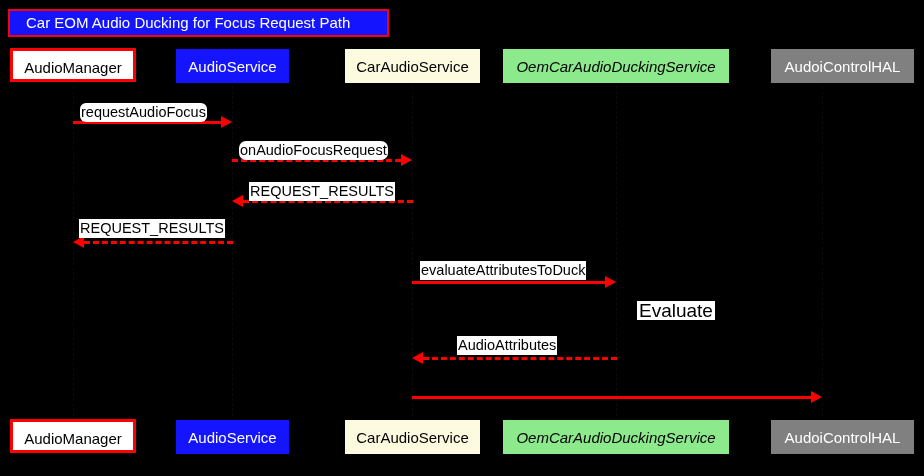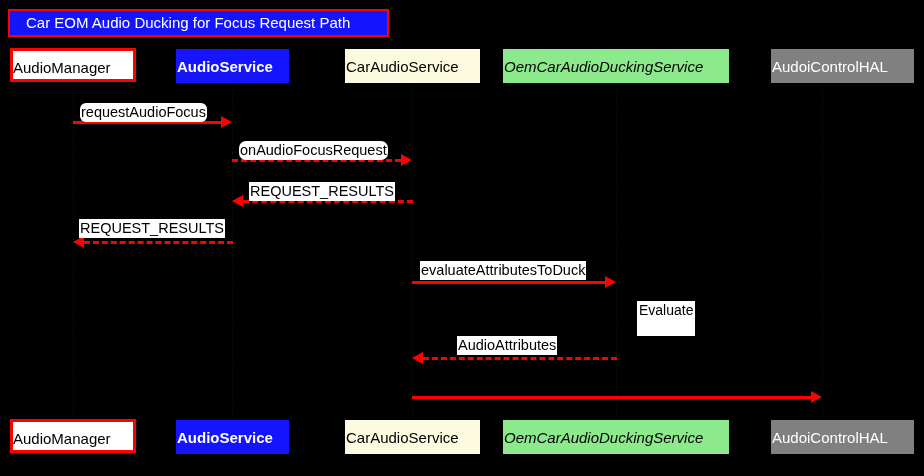--- a/index.html
+++ b/index.html
@@ -35,35 +35,34 @@
     line-height: 24px;
     padding: 0 16px;
     box-sizing: content-box;
     white-space: nowrap;
   }
   
   .participant {
     position: absolute;
     height: 34px;
     line-height: 34px;
-    text-align: left;
+    text-align: center;
     font-size: 15px;
     white-space: nowrap;
     box-sizing: border-box;
   }
   .p-actor {
     background: #ffffff;
     border: 3px solid #ff0000;
     color: #000000;
   }
   .p-blue {
     background: #1414ff;
     border: 1px solid #1414ff;
     color: #ffffff;
-    font-weight: bold;
   }
   .p-cream {
     background: #fdfbdf;
     border: 1px solid #fdfbdf;
     color: #000000;
   }
   .p-green {
     background: #8ce98c;
     border: 1px solid #8ce98c;
     color: #000000;
@@ -112,23 +111,23 @@
     font-size: 14.5px;
     line-height: 19px;
     height: 19px;
     padding: 0 1px;
     white-space: nowrap;
   }
   .note-label {
     position: absolute;
     background: #ffffff;
     color: #000000;
-    font-size: 14px;
+    font-size: 19px;
     line-height: 19px;
-    height: 35px;
+    height: 19px;
     padding: 0 2px;
     white-space: nowrap;
   }
 </style>
 </head>
 <body>
 
 <div class="canvas">
 
   <div class="title-box">Car EOM Audio Ducking for Focus Request Path</div>

